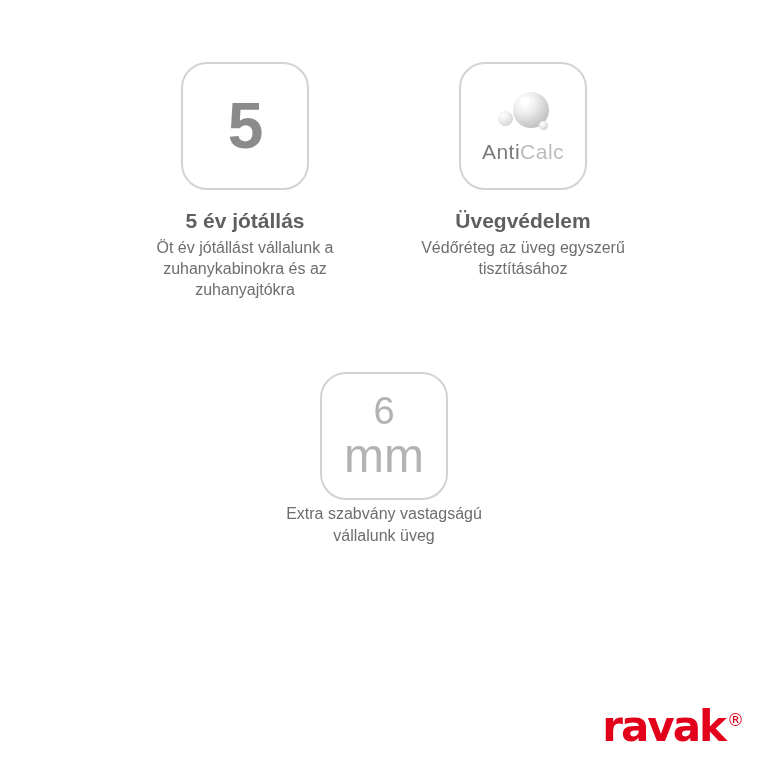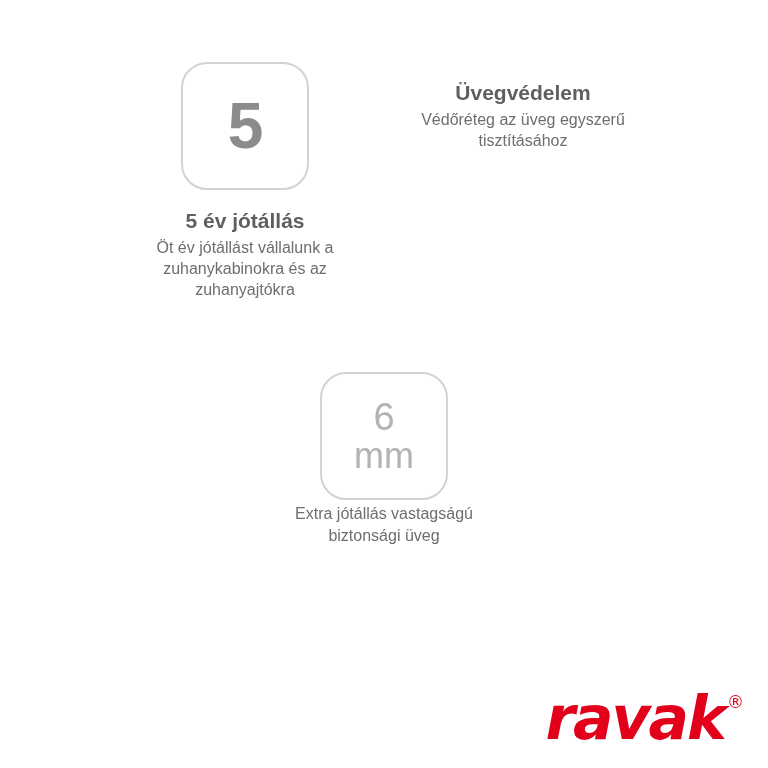--- a/index.html
+++ b/index.html
@@ -69,21 +69,21 @@
     flex-direction: column;
     align-items: center;
     line-height: 1;
   }
   .icon-thickness .big {
     font-size: 38px;
     color: #b3b3b3;
     font-weight: normal;
   }
   .icon-thickness .mm {
-    font-size: 36px;
+    font-size: 48px;
     color: #b3b3b3;
     font-weight: normal;
     margin-top: 2px;
   }
 
   .anticalc {
     display: flex;
     flex-direction: column;
     align-items: center;
     justify-content: center;
@@ -164,26 +164,25 @@
   .logo {
     position: absolute;
     right: 24px;
     bottom: 20px;
     display: flex;
     align-items: flex-start;
     color: #e2001a;
   }
   .logo-text {
     font-family: "DejaVu Sans", sans-serif;
-    font-size: 60px;
+    font-size: 42px;
     font-weight: bold;
     letter-spacing: -2px;
     line-height: 1;
     color: #e2001a;
-    font-style: italic;
   }
   .logo-reg {
     font-family: "DejaVu Sans", sans-serif;
     font-size: 17px;
     line-height: 1;
     margin-top: 6px;
     margin-left: 2px;
     color: #e2001a;
   }
 </style>
@@ -196,36 +195,48 @@
 
     <div class="feature">
       <div class="icon-box">
         <span class="icon-num">5</span>
       </div>
       <div class="feature-title">5 év jótállás</div>
       <div class="feature-desc">Öt év jótállást vállalunk a zuhanykabinokra és az zuhanyajtókra</div>
     </div>
 
     <div class="feature">
+      <div class="icon-box">
+        <div class="anticalc">
+          <div class="bubbles">
+            <div class="bubble-big"></div>
+            <div class="bubble-mid"></div>
+            <div class="bubble-small"></div>
+          </div>
+          <div class="anticalc-text">
+            <span class="dark">Anti</span><span class="light">Calc</span>
+          </div>
+        </div>
+      </div>
       <div class="feature-title">Üvegvédelem</div>
       <div class="feature-desc">Védőréteg az üveg egyszerű tisztításához</div>
     </div>
 
   </div>
 
   <div class="row row-bottom">
 
     <div class="feature feature-wide">
       <div class="icon-box">
         <div class="icon-thickness">
           <span class="big">6</span>
           <span class="mm">mm</span>
         </div>
       </div>
-      <div class="feature-desc">Extra jótállás vastagságú biztonsági üveg</div>
+      <div class="feature-desc">Extra szabvány vastagságú vállalunk üveg</div>
     </div>
 
   </div>
 
 </div>
 
 <div class="logo">
   <span class="logo-text">ravak</span>
   <span class="logo-reg">®</span>
 </div>

